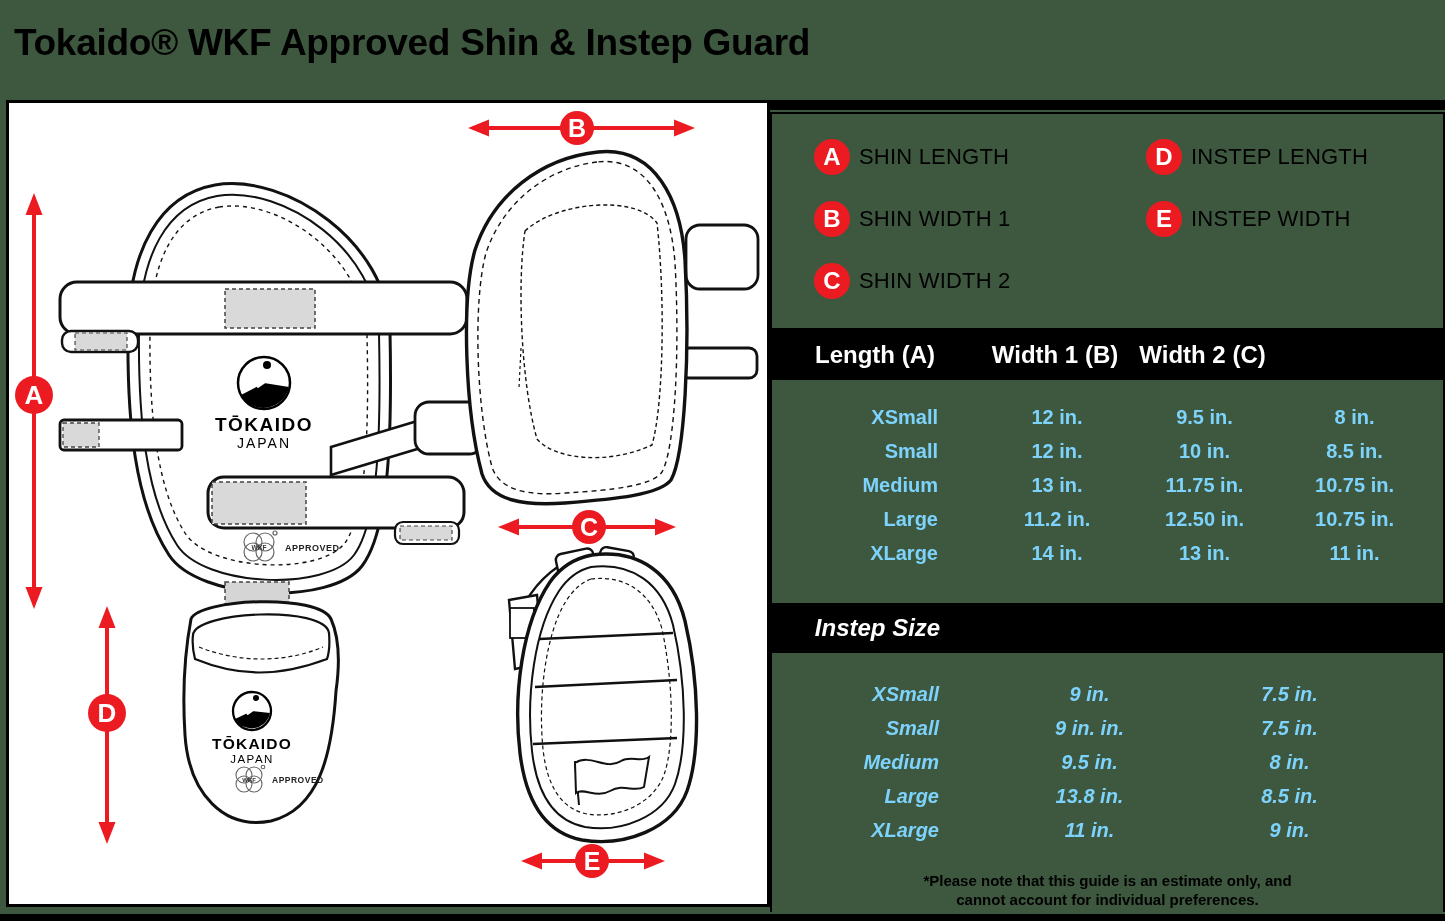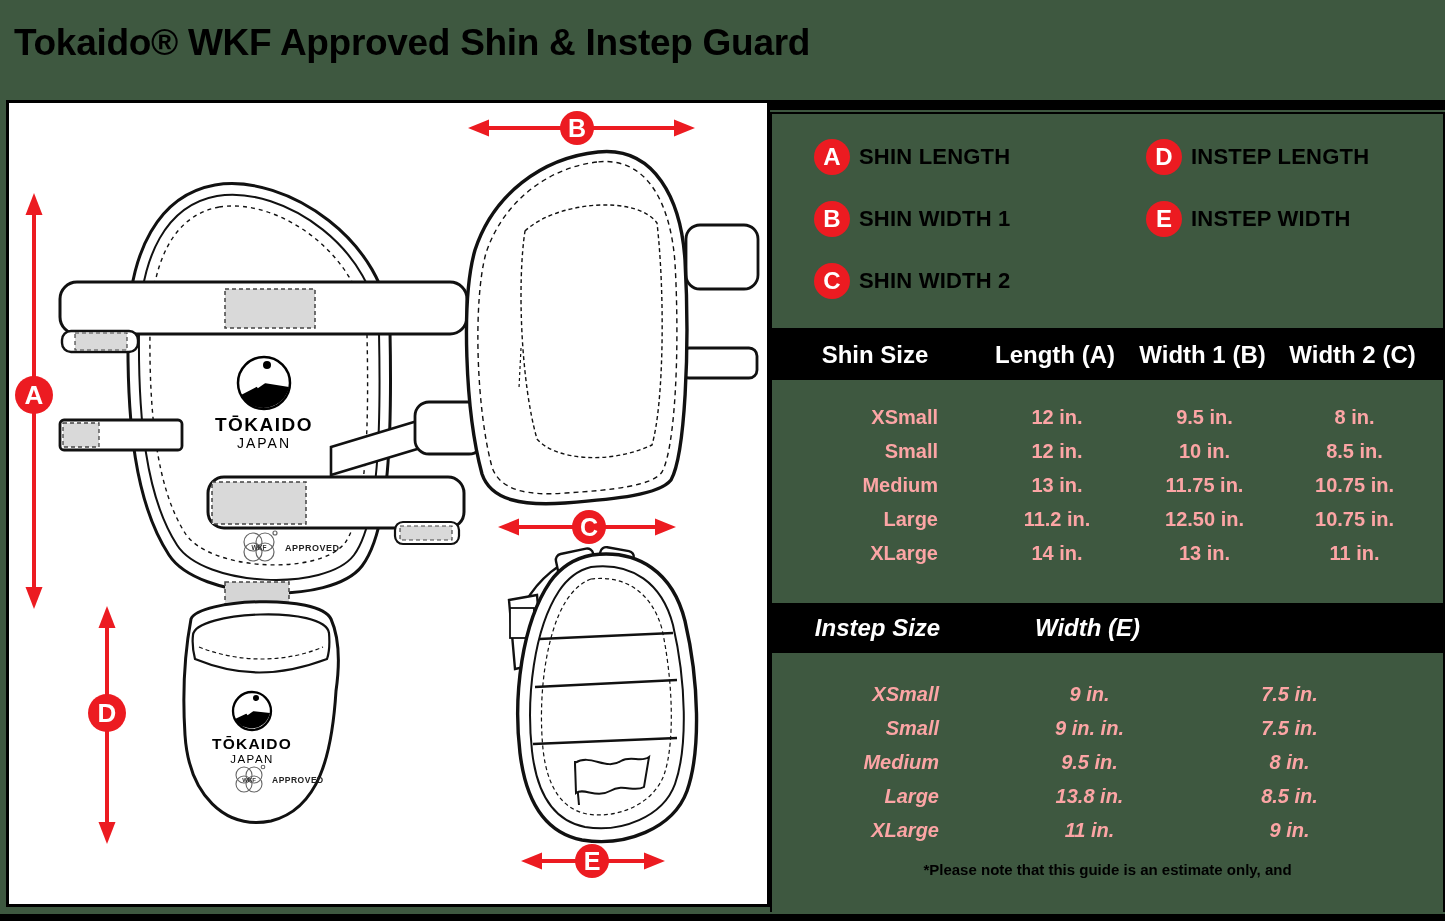--- a/index.html
+++ b/index.html
@@ -27,38 +27,38 @@
     position:relative;
   }
   .legend-item{position:absolute;display:flex;align-items:center;gap:9px;}
   .li-a{left:42px;top:25px;} .li-b{left:42px;top:87px;} .li-c{left:42px;top:149px;}
   .li-d{left:374px;top:25px;} .li-e{left:374px;top:87px;}
   .badge{
     width:36px;height:36px;border-radius:50%;background:#EC1B21;color:#fff;
     font-weight:800;font-size:24px;display:flex;align-items:center;justify-content:center;
     flex:0 0 36px;
   }
-  .legend-label{font-weight:700;font-size:22px;color:#000;letter-spacing:0.2px;white-space:nowrap;}
+  .legend-label{font-weight:400;font-size:22px;color:#000;letter-spacing:0.2px;white-space:nowrap;}
   .thead{
     height:50px;background:#000;display:grid;align-items:center;
     color:#fff;font-weight:bold;font-size:24px;
   }
   .shin-head,.shin-body .row{grid-template-columns:210px 150px 145px 155px;}
   .instep-head,.instep-body .row{grid-template-columns:215px 205px 195px;font-style:italic;}
   .cell{text-align:center;white-space:nowrap;}
   .tbody{
     border-left:2px solid #000;border-right:2px solid #000;box-sizing:border-box;
   }
   .shin-body{height:223px;padding-top:20px;}
   .instep-body{height:259px;padding-top:24px;}
-  .row{display:grid;height:34px;align-items:center;font-weight:bold;font-size:20px;color:#fca5a5;}
+  .row{display:grid;height:34px;align-items:center;font-weight:bold;font-size:20px;color:#7dd3fc;}
   .shin-body .row .cell:first-child{text-align:right;padding-right:44px;}
   .instep-body .row .cell:first-child{text-align:right;padding-right:48px;}
   .footnote{
-    margin-top:13px;text-align:center;font-weight:bold;font-size:15px;line-height:19px;color:#000;
+    margin-top:24px;text-align:center;font-weight:bold;font-size:15px;line-height:19px;color:#000;
   }
   .bottom-strip{position:absolute;left:0;top:914px;width:1445px;height:7px;background:#000;}
   text{font-family:"Liberation Sans",sans-serif;}
 </style>
 </head>
 <body>
 
 <div class="title">
   <div>Tokaido® WKF Approved Shin &amp; Instep Guard</div>
 </div>
@@ -233,21 +233,20 @@
       <div class="badge">D</div>
       <div class="legend-label">INSTEP LENGTH</div>
     </div>
     <div class="legend-item li-e">
       <div class="badge">E</div>
       <div class="legend-label">INSTEP WIDTH</div>
     </div>
   </div>
 
   <div class="thead shin-head">
-    <div class="cell">Shin Size</div>
     <div class="cell">Length (A)</div>
     <div class="cell">Width 1 (B)</div>
     <div class="cell">Width 2 (C)</div>
   </div>
   <div class="tbody shin-body">
       <div class="row">
         <div class="cell">XSmall</div>
         <div class="cell">12 in.</div>
         <div class="cell">9.5 in.</div>
         <div class="cell">8 in.</div>
@@ -273,21 +272,20 @@
       <div class="row">
         <div class="cell">XLarge</div>
         <div class="cell">14 in.</div>
         <div class="cell">13 in.</div>
         <div class="cell">11 in.</div>
       </div>
     </div>
 
   <div class="thead instep-head">
     <div class="cell">Instep Size</div>
-    <div class="cell">Width (E)</div>
   </div>
   <div class="tbody instep-body">
     <div>
         <div class="row">
           <div class="cell">XSmall</div>
           <div class="cell">9 in.</div>
           <div class="cell">7.5 in.</div>
         </div>
         <div class="row">
           <div class="cell">Small</div>
@@ -305,17 +303,18 @@
           <div class="cell">8.5 in.</div>
         </div>
         <div class="row">
           <div class="cell">XLarge</div>
           <div class="cell">11 in.</div>
           <div class="cell">9 in.</div>
         </div>
       </div>
     <div class="footnote">
       <div>*Please note that this guide is an estimate only, and</div>
+      <div>cannot account for individual preferences.</div>
     </div>
   </div>
 </div>
 
 <div class="bottom-strip"></div>
 
 </body></html>

